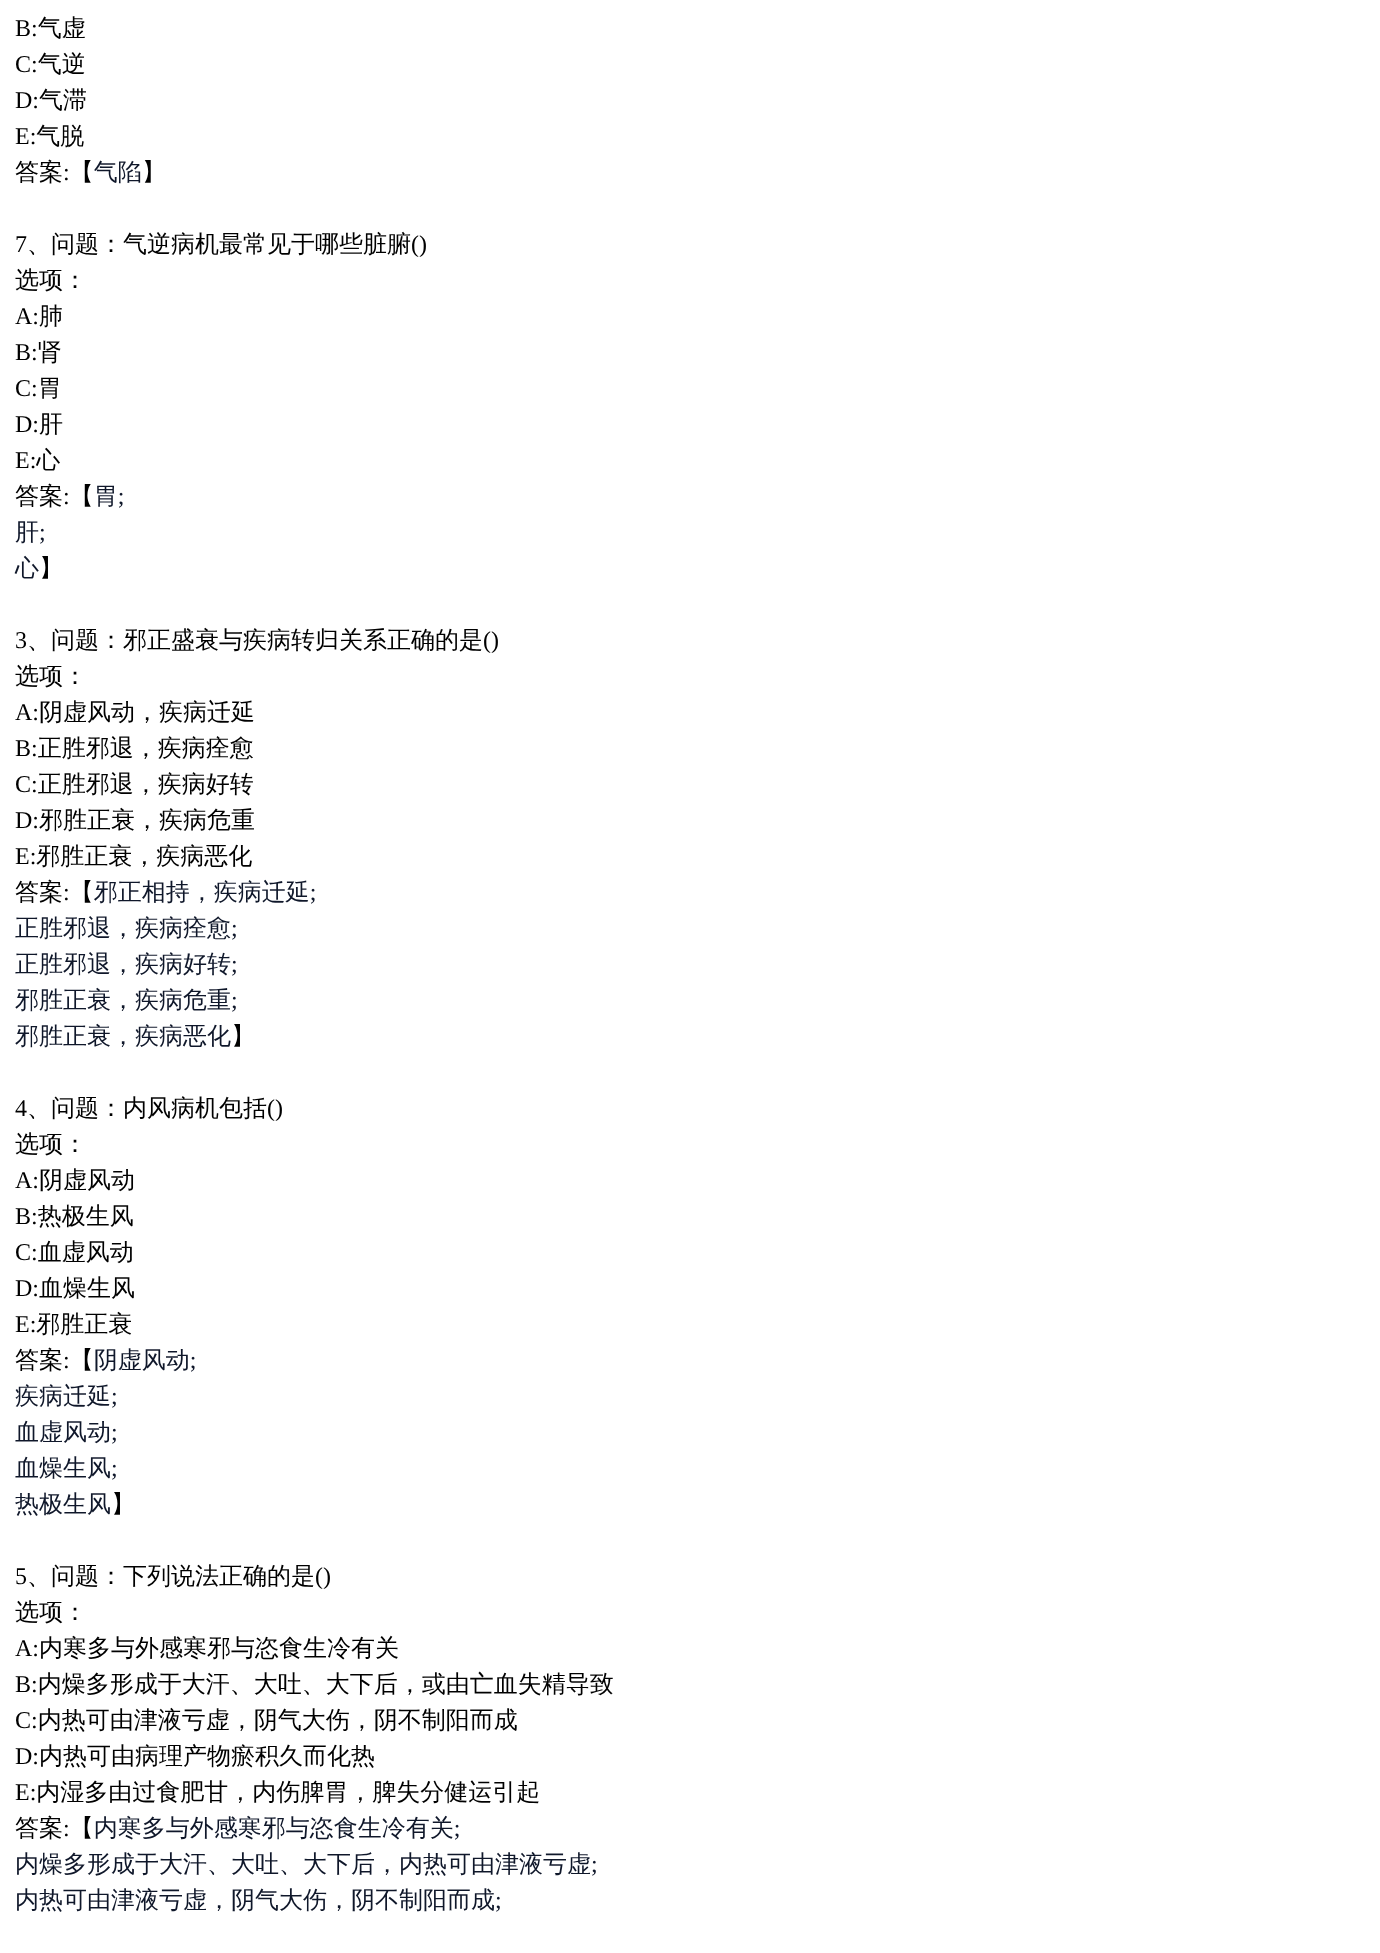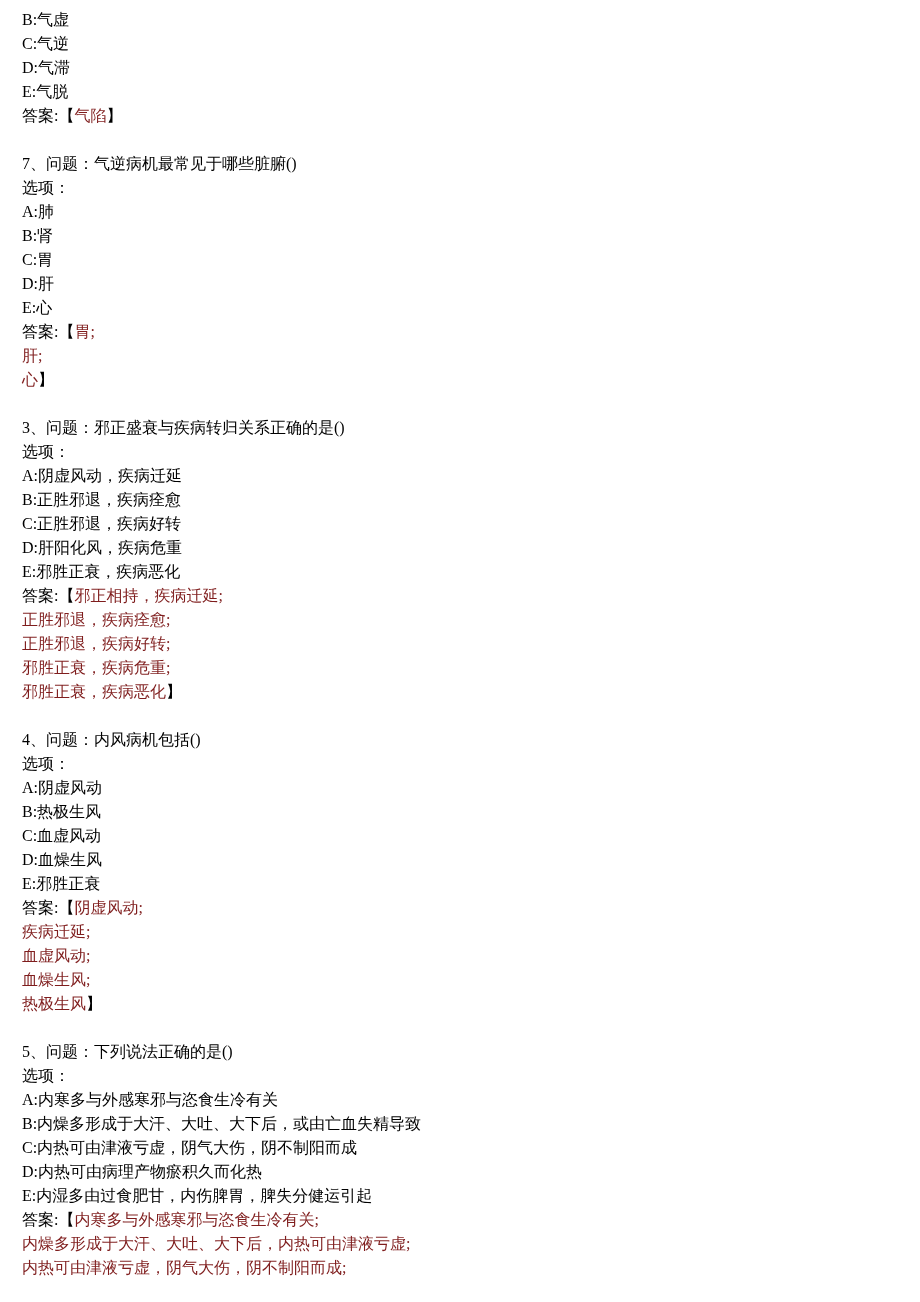--- a/index.html
+++ b/index.html
@@ -6,22 +6,22 @@
     margin: 0;
     padding: 8px 10px;
     font-family: "SimSun", "宋体", serif;
     font-size: 16px;
     line-height: 1.5;
     color: #000;
     background: #fff;
     width: 920px;
     box-sizing: border-box;
   }
-  .line { white-space: pre-wrap; margin-left: 12px; }
-  .red { color: #7f1d1d; }
+  .line { white-space: pre-wrap; }
+  .red { color: #0f172a; }
 </style>
 </head>
 <body>
 
 <div class="line">B:气虚</div>
 <div class="line">C:气逆</div>
 <div class="line">D:气滞</div>
 <div class="line">E:气脱</div>
 <div class="line"><span>答案:【</span><span class="red">气陷</span><span>】</span></div>
 <div class="line">&nbsp;</div>
@@ -36,21 +36,21 @@
 <div class="line"><span>答案:【</span><span class="red">胃;</span></div>
 <div class="line red">肝;</div>
 <div class="line"><span class="red">心</span><span>】</span></div>
 <div class="line">&nbsp;</div>
 
 <div class="line">3、问题：邪正盛衰与疾病转归关系正确的是()</div>
 <div class="line">选项：</div>
 <div class="line">A:阴虚风动，疾病迁延</div>
 <div class="line">B:正胜邪退，疾病痊愈</div>
 <div class="line">C:正胜邪退，疾病好转</div>
-<div class="line">D:肝阳化风，疾病危重</div>
+<div class="line">D:邪胜正衰，疾病危重</div>
 <div class="line">E:邪胜正衰，疾病恶化</div>
 <div class="line"><span>答案:【</span><span class="red">邪正相持，疾病迁延;</span></div>
 <div class="line red">正胜邪退，疾病痊愈;</div>
 <div class="line red">正胜邪退，疾病好转;</div>
 <div class="line red">邪胜正衰，疾病危重;</div>
 <div class="line"><span class="red">邪胜正衰，疾病恶化</span><span>】</span></div>
 <div class="line">&nbsp;</div>
 
 <div class="line">4、问题：内风病机包括()</div>
 <div class="line">选项：</div>

